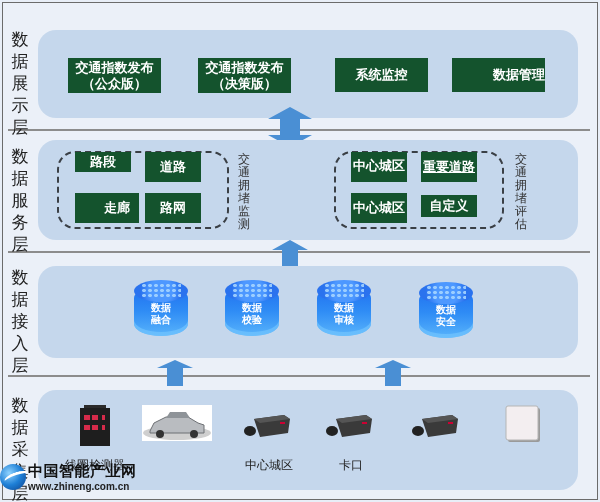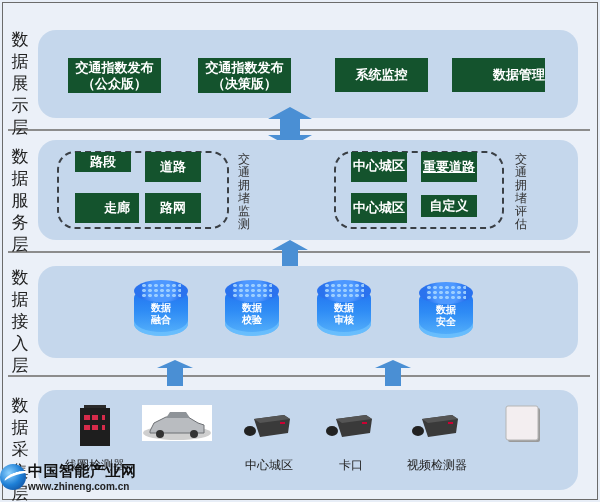--- a/index.html
+++ b/index.html
@@ -255,21 +255,20 @@
   </svg>
   <div class="cap">卡口</div>
 </div>
 <div class="device" style="left:392px;top:405px;">
   <svg width="90" height="44" viewBox="0 0 90 44">
     <path d="M30,14 L60,10 L66,14 L64,28 L36,32 Z" fill="#3a3a3a"></path>
     <path d="M30,14 L60,10 L66,14 L36,18 Z" fill="#555"></path>
     <ellipse cx="26" cy="26" rx="6" ry="5" fill="#222"></ellipse>
     <rect x="56" y="17" width="5" height="2" fill="#c03"></rect>
   </svg>
-  <div class="cap">视频检测器</div>
 </div>
 
 <div class="device" style="left:482px;top:405px;">
   <svg width="90" height="44" viewBox="0 0 90 44">
     <rect x="26" y="3" width="32" height="34" rx="2" fill="#9a9a9a"></rect>
     <rect x="24" y="1" width="32" height="34" rx="2" fill="#f3eef0" stroke="#b5b5b5" stroke-width="1"></rect>
   </svg>
 </div>
 
 <div class="logo">

